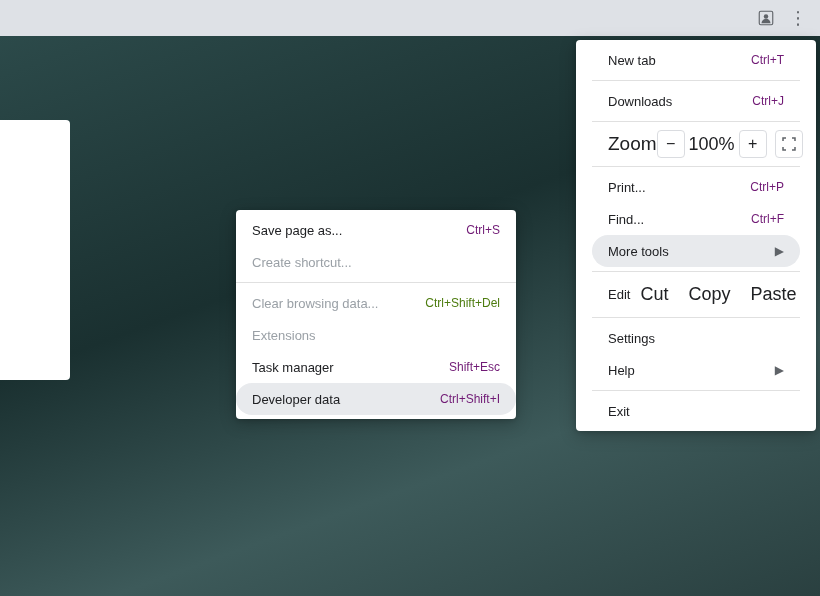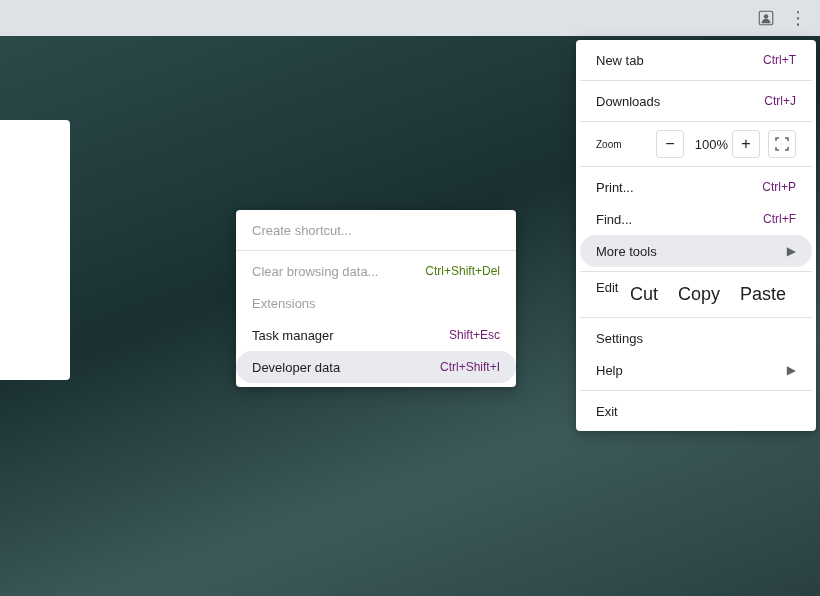--- a/index.html
+++ b/index.html
@@ -62,21 +62,21 @@
 
     
     .main-menu {
       position: absolute;
       top: 40px;
       right: 4px;
       width: 240px;
       background: #ffffff;
       border-radius: 4px;
       box-shadow: 0 4px 16px rgba(0,0,0,0.25), 0 1px 4px rgba(0,0,0,0.15);
-      padding: 4px 4px;
+      padding: 4px 16px;
       z-index: 100;
     }
 
     .menu-item {
       display: flex;
       align-items: center;
       justify-content: space-between;
       padding: 7px 16px;
       cursor: pointer;
       color: #202124;
@@ -112,44 +112,45 @@
 
     
     .zoom-row {
       display: flex;
       align-items: center;
       padding: 4px 16px;
       min-height: 36px;
       gap: 0;
     }
     .zoom-label {
-      font-size: 10px;
+      font-size: 19px;
       color: #202124;
       flex: 1;
+      text-align: center;
     }
     .zoom-controls {
       display: flex;
       align-items: center;
       gap: 4px;
     }
     .zoom-btn {
       width: 28px;
       height: 28px;
       border: 1px solid #dadce0;
       border-radius: 4px;
       background: white;
       cursor: pointer;
       display: flex;
       align-items: center;
       justify-content: center;
       font-size: 16px;
       color: #202124;
     }
     .zoom-value {
-      font-size: 13px;
+      font-size: 18px;
       color: #202124;
       min-width: 40px;
       text-align: right;
     }
     .zoom-fullscreen-btn {
       width: 28px;
       height: 28px;
       border: 1px solid #dadce0;
       border-radius: 4px;
       background: white;
@@ -158,20 +159,21 @@
       align-items: center;
       justify-content: center;
       font-size: 11px;
       color: #202124;
       margin-left: 4px;
     }
 
     
     .edit-row {
       display: flex;
+      align-items: center;
       padding: 4px 16px;
       min-height: 36px;
       gap: 0;
     }
     .edit-label {
       font-size: 13px;
       color: #202124;
       flex: 1;
     }
     .edit-actions {
@@ -222,20 +224,24 @@
   <div class="chrome-icon-btn">
     <span style="font-size:18px; color:#5f6368; line-height:1;">⋮</span>
   </div>
 </div>
 
 <div class="page-bg"></div>
 
 <div class="left-panel"></div>
 
 <div class="sub-menu">
+  <div class="menu-item">
+    <span class="menu-item-label">Save page as...</span>
+    <span class="menu-item-shortcut">Ctrl+S</span>
+  </div>
   <div class="menu-item disabled">
     <span class="menu-item-label">Create shortcut...</span>
     <span class="menu-item-shortcut"></span>
   </div>
   <div class="menu-divider"></div>
   <div class="menu-item disabled">
     <span class="menu-item-label">Clear browsing data...</span>
     <span class="menu-item-shortcut">Ctrl+Shift+Del</span>
   </div>
   <div class="menu-item disabled">

